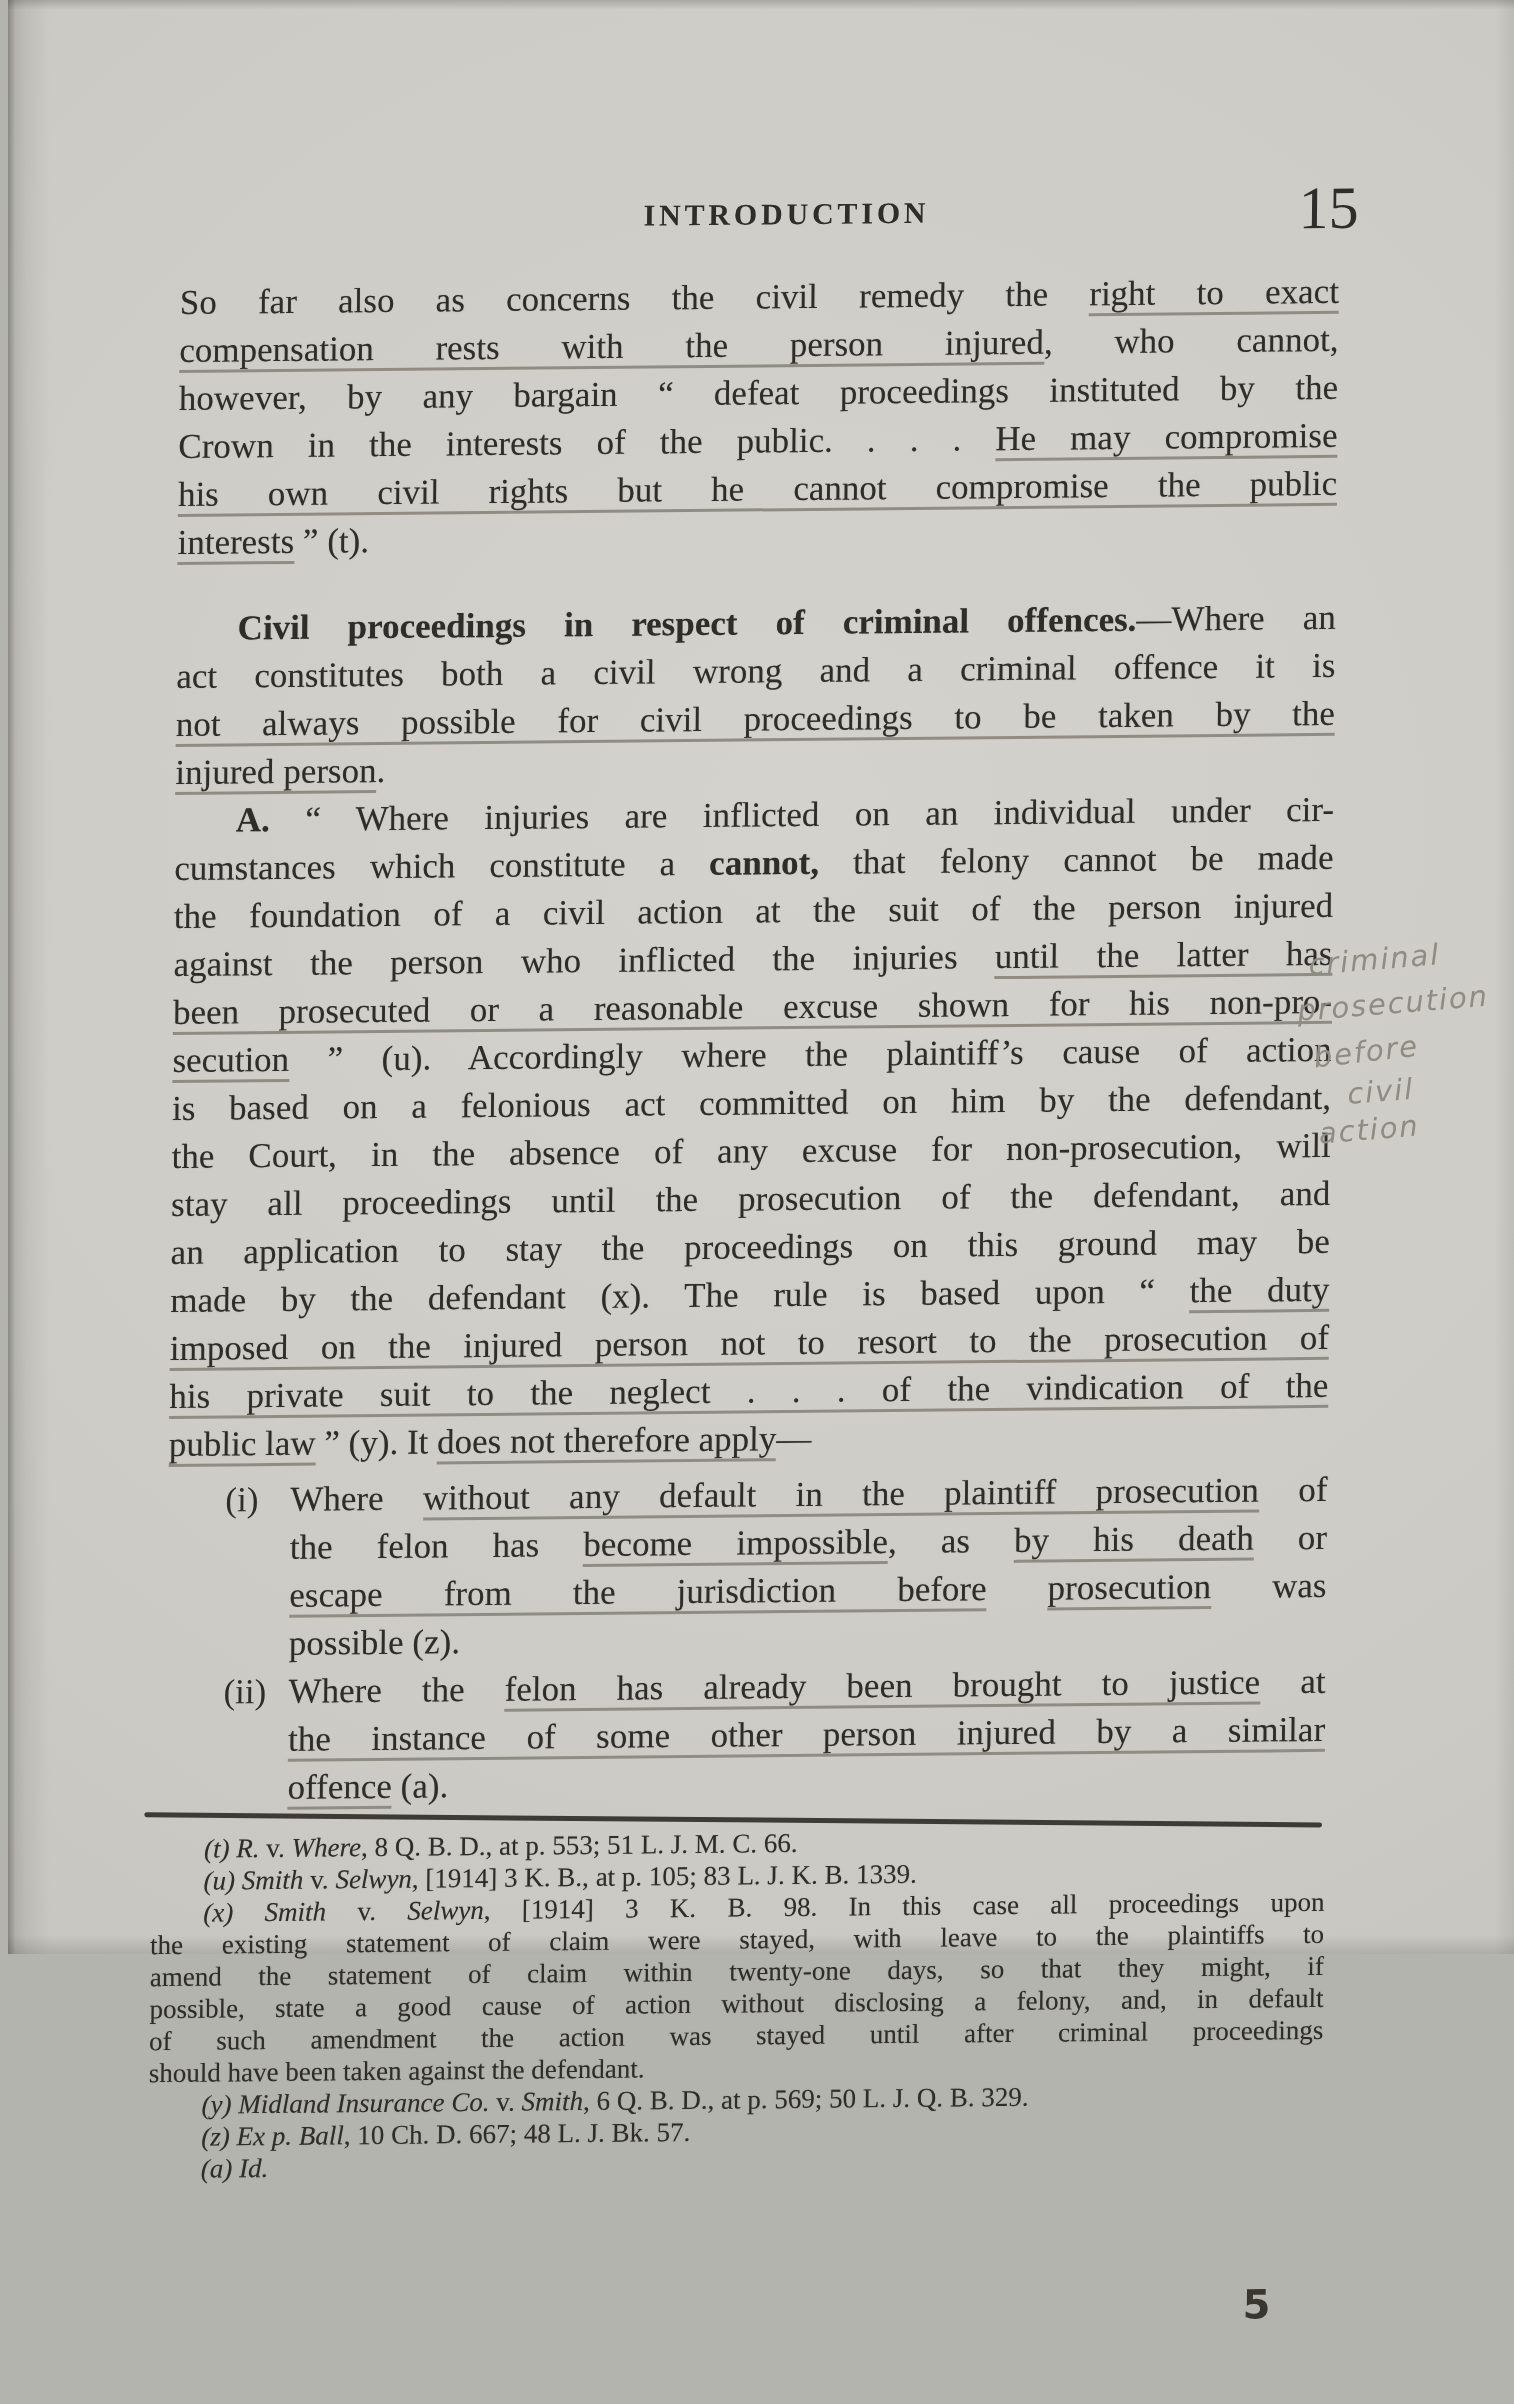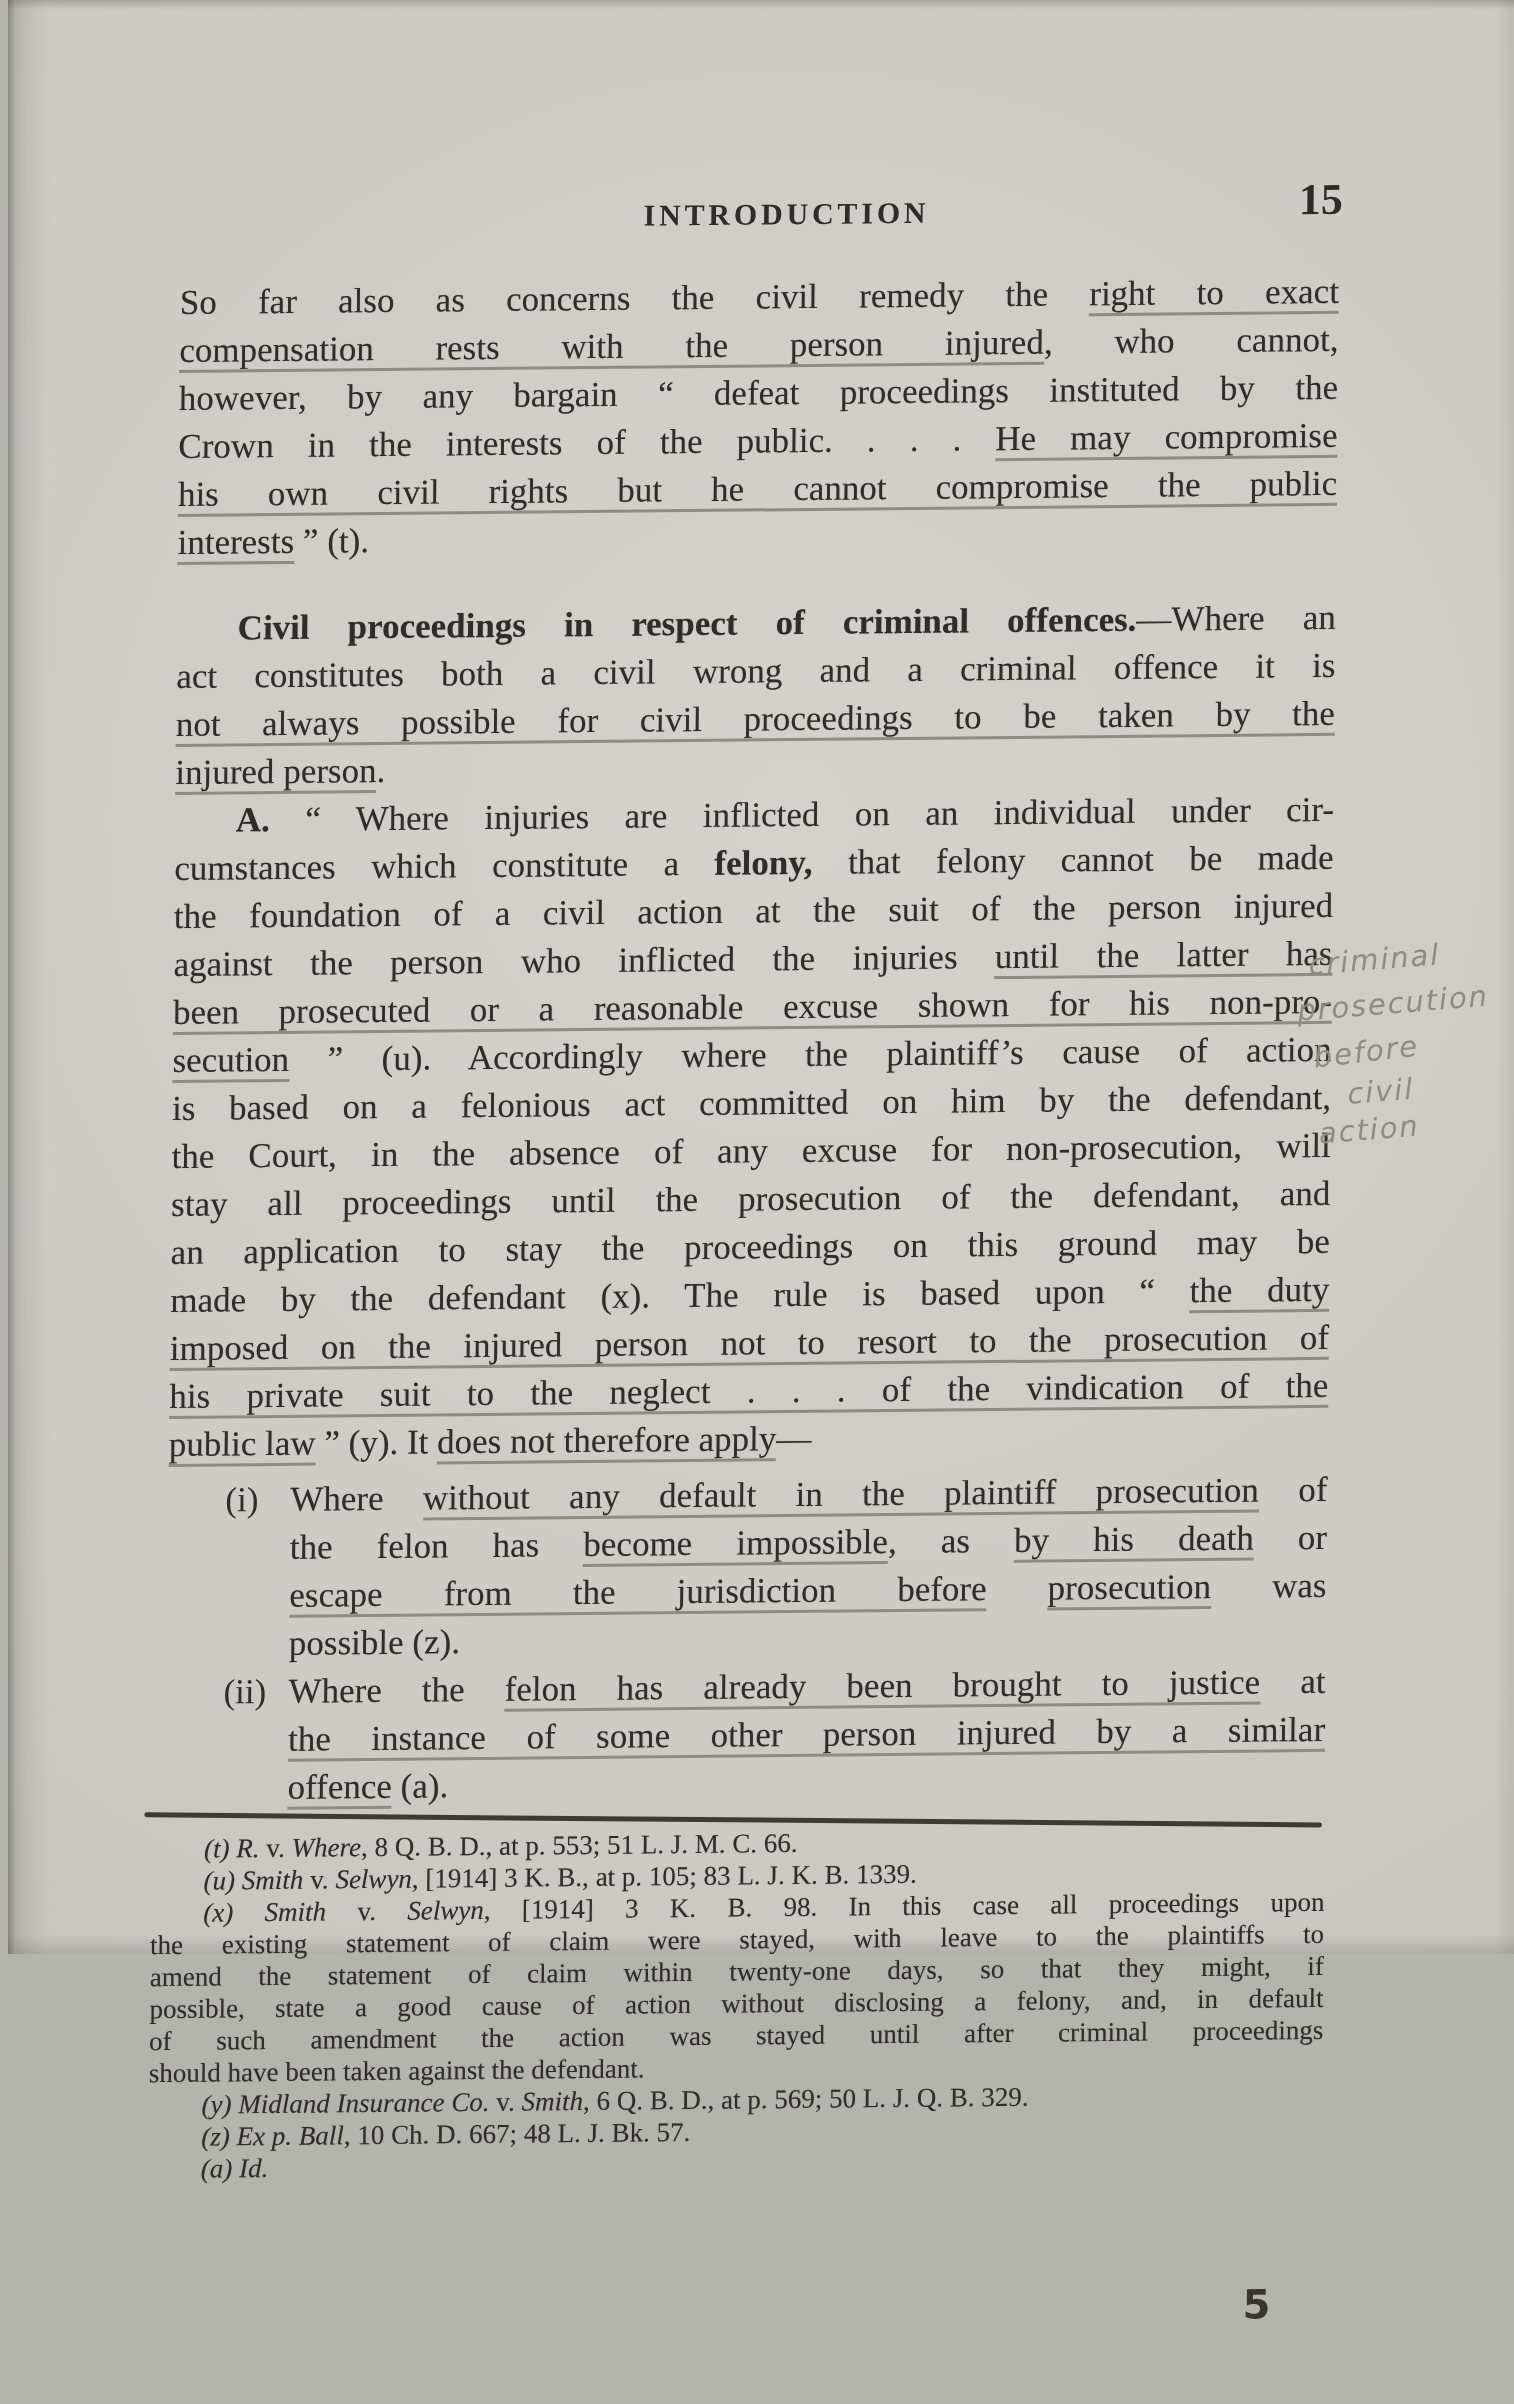--- a/index.html
+++ b/index.html
@@ -19,21 +19,21 @@
   #content{
     position:absolute;left:0;top:0;right:0;bottom:0;
     transform:skewX(-0.55deg) skewY(-0.55deg);
     transform-origin:172px 287px;
     color:var(--ink,#2e2d29);
   }
   .running-header{
     position:absolute;left:635px;top:203px;
     font-size:30px;font-weight:bold;letter-spacing:3.8px;
   }
-  .page-num-top{position:absolute;left:1290px;top:185px;font-size:44px;font-weight:bold;}
+  .page-num-top{position:absolute;left:1290px;top:185px;font-size:60px;}
   #body-text{position:absolute;left:172px;top:279px;width:1159px;font-size:35px;}
   .line{
     line-height:48px;text-align:justify;text-align-last:justify;
     text-shadow:0 0 1px rgba(46,45,41,.35);
   }
   .line.last{text-align-last:left;}
   .b{font-weight:bold;}
   .i{font-style:italic;}
   .u{border-bottom:3.8px solid var(--pencil,#8f8c82);}
   .block[data-name="paragraph-civil-proceedings-heading"]{margin-top:38px;}
@@ -82,21 +82,21 @@
           <div class="line last" data-name="text-line"><span class="u" data-name="pencil-underlined-phrase">interests</span><span data-name="text-segment"> ” (t).</span></div>
         </div>
         <div class="block p" data-name="paragraph-civil-proceedings-heading">
           <div class="line" data-name="text-line" style="text-indent: 61px;"><span class="b" data-name="text-segment">Civil proceedings in respect of criminal offences.</span><span data-name="text-segment">—Where an</span></div>
           <div class="line" data-name="text-line"><span data-name="text-segment">act constitutes both a civil wrong and a criminal offence it is</span></div>
           <div class="line" data-name="text-line"><span class="u" data-name="pencil-underlined-phrase">not always possible for civil proceedings to be taken by the</span></div>
           <div class="line last" data-name="text-line"><span class="u" data-name="pencil-underlined-phrase">injured person</span><span data-name="text-segment">.</span></div>
         </div>
         <div class="block p" data-name="paragraph-a-felony-rule">
           <div class="line" data-name="text-line" style="text-indent: 61px;"><span class="b" data-name="text-segment">A.</span><span data-name="text-segment"> “ Where injuries are inflicted on an individual under cir-</span></div>
-          <div class="line" data-name="text-line"><span data-name="text-segment">cumstances which constitute a </span><span class="b" data-name="text-segment">felony,</span><span data-name="text-segment"> that felony cannot be made</span></div>
+          <div class="line" data-name="text-line"><span data-name="text-segment">cumstances which constitute a </span><span class="b" data-name="text-segment">cannot,</span><span data-name="text-segment"> that felony cannot be made</span></div>
           <div class="line" data-name="text-line"><span data-name="text-segment">the foundation of a civil action at the suit of the person injured</span></div>
           <div class="line" data-name="text-line"><span data-name="text-segment">against the person who inflicted the injuries </span><span class="u" data-name="pencil-underlined-phrase">until the latter has</span></div>
           <div class="line" data-name="text-line"><span class="u" data-name="pencil-underlined-phrase">been prosecuted or a reasonable excuse shown for his non-pro-</span></div>
           <div class="line" data-name="text-line"><span class="u" data-name="pencil-underlined-phrase">secution</span><span data-name="text-segment"> ” (u).  Accordingly where the plaintiff’s cause of action</span></div>
           <div class="line" data-name="text-line"><span data-name="text-segment">is based on a felonious act committed on him by the defendant,</span></div>
           <div class="line" data-name="text-line"><span data-name="text-segment">the Court, in the absence of any excuse for non-prosecution, will</span></div>
           <div class="line" data-name="text-line"><span data-name="text-segment">stay all proceedings until the prosecution of the defendant, and</span></div>
           <div class="line" data-name="text-line"><span data-name="text-segment">an application to stay the proceedings on this ground may be</span></div>
           <div class="line" data-name="text-line"><span data-name="text-segment">made by the defendant (x).  The rule is based upon “ </span><span class="u" data-name="pencil-underlined-phrase">the duty</span></div>
           <div class="line" data-name="text-line"><span class="u" data-name="pencil-underlined-phrase">imposed on the injured person not to resort to the prosecution of</span></div>

